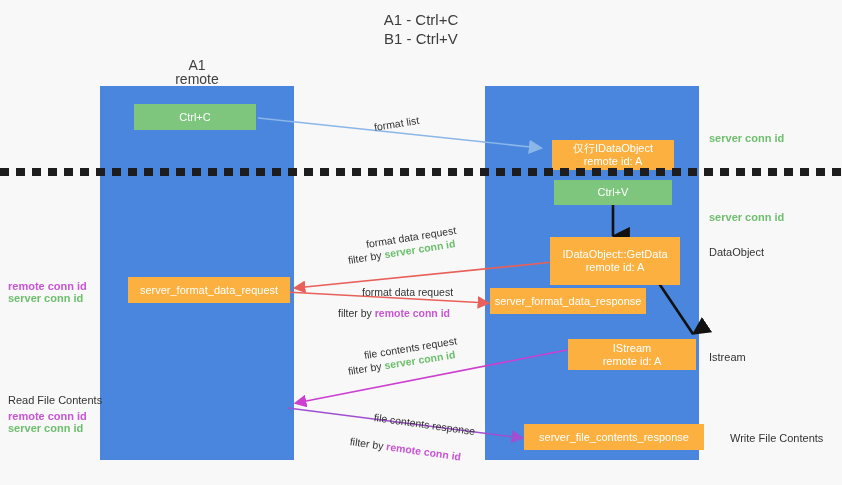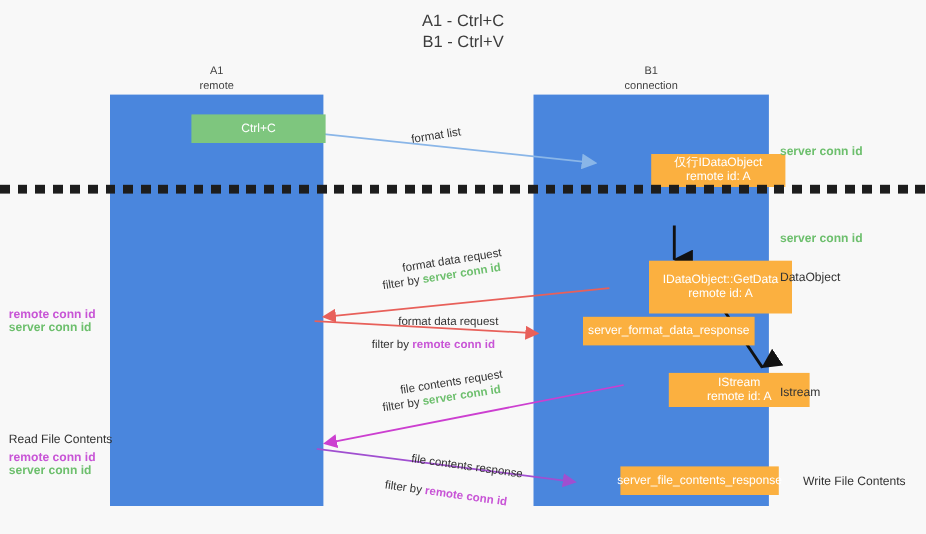--- a/index.html
+++ b/index.html
@@ -22,21 +22,21 @@
     width: 842px;
     text-align: center;
     font-size: 15px;
     color: #3c3c3c;
     line-height: 19px;
     white-space: pre-line;
   }
   .col-head {
     position: absolute;
     text-align: center;
-    font-size: 10px;
+    font-size: 14px;
     color: #404040;
     line-height: 14px;
     white-space: pre-line;
   }
   .lane {
     position: absolute;
     background: #4a86dd;
   }
   .lane-a { left: 100px; top: 86px; width: 194px; height: 374px; }
   .lane-b { left: 485px; top: 86px; width: 214px; height: 374px; }
@@ -47,21 +47,20 @@
     display: flex;
     flex-direction: column;
     align-items: center;
     justify-content: center;
     color: #ffffff;
     font-size: 11px;
     line-height: 13px;
     text-align: center;
     white-space: pre-line;
     padding: 3px 6px;
-    margin-left: 40px;
   }
   .node.green { background: #7ec67e; }
   .node.orange { background: #fbb040; }
 
   .sidelabel {
     position: absolute;
     font-size: 11px;
     line-height: 14px;
     white-space: pre-line;
   }
@@ -98,22 +97,20 @@
 </head>
 <body>
 
 <div id="canvas">
 
   <div class="title">A1 - Ctrl+C
 B1 - Ctrl+V</div>
 
   <div class="col-head" style="left:130px; top:58px; width:134px;">A1
 remote</div>
-  <div class="col-head" style="left:525px; top:58px; width:134px;">B1
-connection</div>
 
   <div class="lane lane-a"></div>
   <div class="lane lane-b"></div>
 
   <svg class="arrows">
     <defs>
       <marker id="ah-blue" markerWidth="9" markerHeight="9" refX="7" refY="4.5" orient="auto">
         <path d="M0,0 L9,4.5 L0,9 Z" fill="#8ab6e8"></path>
       </marker>
       <marker id="ah-red" markerWidth="8" markerHeight="8" refX="6.5" refY="4" orient="auto">
@@ -143,32 +140,34 @@
     <line x1="567" y1="350" x2="296" y2="403" stroke="#cc3fd0" stroke-width="1.6" marker-end="url(#ah-magenta)"></line>
 
     <line x1="288" y1="408" x2="522" y2="438" stroke="#a04fd0" stroke-width="1.6" marker-end="url(#ah-purple)"></line>
   </svg>
 
   <div class="node green" style="left:134px; top:104px; width:122px; height:26px;">Ctrl+C</div>
 
   <div class="node orange" style="left:552px; top:140px; width:122px; height:30px;">仅行IDataObject
 remote id: A</div>
 
+  <div class="node green" style="left:554px; top:180px; width:118px; height:25px;">Ctrl+V</div>
 
   <div class="node orange" style="left:550px; top:237px; width:130px; height:48px;">IDataObject::GetData
 remote id: A</div>
 
+  <div class="node orange" style="left:128px; top:277px; width:162px; height:26px;">server_format_data_request</div>
 
   <div class="node orange" style="left:490px; top:288px; width:156px; height:26px;">server_format_data_response</div>
 
   <div class="node orange" style="left:568px; top:339px; width:128px; height:31px;">IStream
 remote id: A</div>
 
 
-  <div class="node orange" style="left:524px; top:424px; width:144px; height:26px;">server_file_contents_response</div>
+  <div class="node orange" style="left:524px; top:424px; width:180px; height:26px;">server_file_contents_response</div>
 
   <div class="sidelabel green-text" style="left:709px; top:131px;">server conn id</div>
   <div class="sidelabel green-text" style="left:709px; top:210px;">server conn id</div>
   <div class="sidelabel plain" style="left:709px; top:245px;">DataObject</div>
   <div class="sidelabel plain" style="left:709px; top:350px;">Istream</div>
   <div class="sidelabel plain" style="left:709px; top:431px;margin-left:21px;">Write File Contents</div>
 
   <div class="sidelabel purple-text" style="left:8px; top:279px;">remote conn id</div>
   <div class="sidelabel green-text" style="left:8px; top:291px;">server conn id</div>
 

